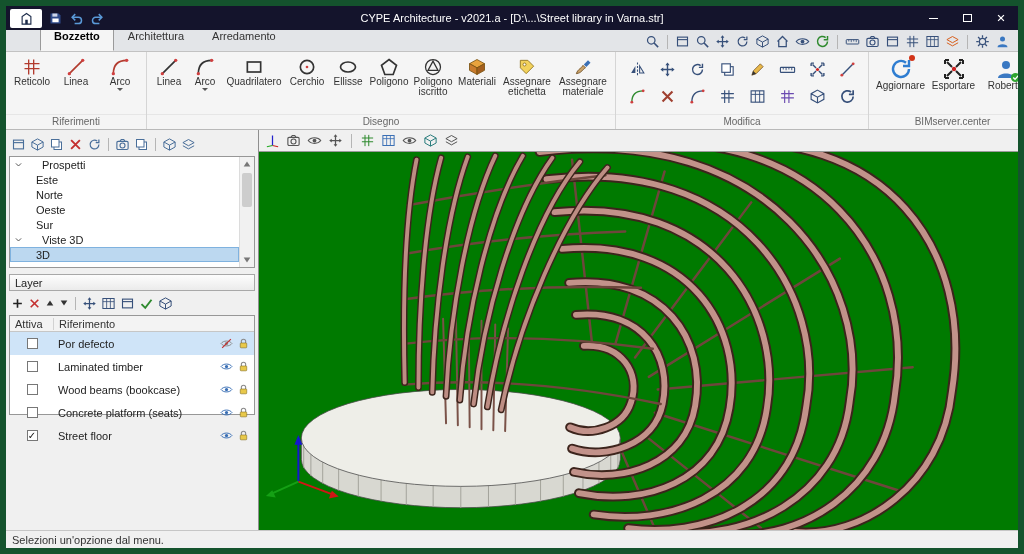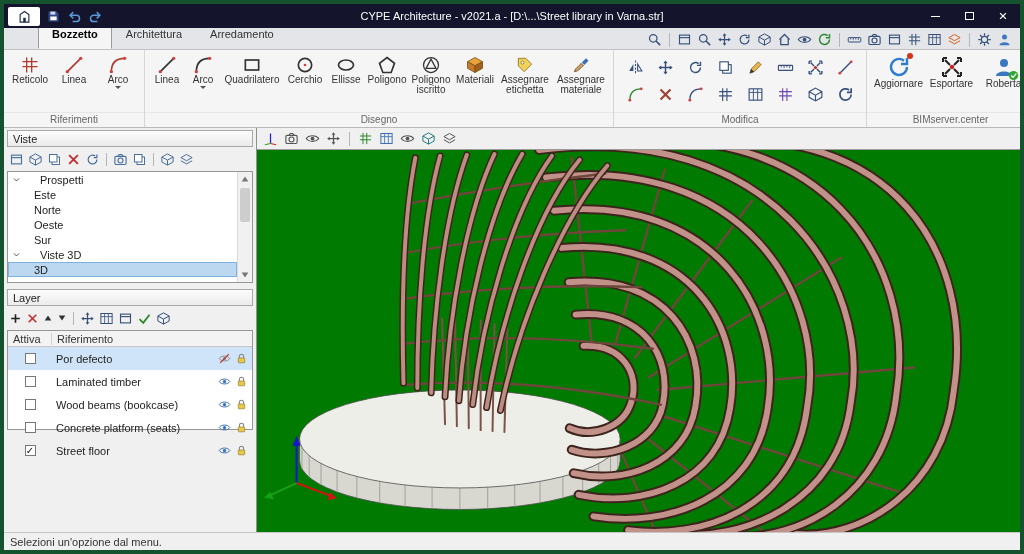--- a/index.html
+++ b/index.html
@@ -1,18 +1,18 @@
 <!DOCTYPE html>
 <html><head>
 <meta charset="utf-8">
 <style>
   *{margin:0;padding:0;box-sizing:border-box;}
   html,body{width:1024px;height:554px;}
   body{font-family:"Liberation Sans","DejaVu Sans",sans-serif;font-size:11px;color:#222;background:#f0f0f0;}
-  .app{width:1024px;height:554px;display:flex;flex-direction:column;overflow:hidden;border:4px solid #14532d;background:#f0f0f0;}
+  .app{width:1024px;height:554px;display:flex;flex-direction:column;overflow:hidden;border:6px solid #14532d;background:#f0f0f0;}
 
   
   .titlebar{height:24px;flex:0 0 24px;background:#14142c;display:flex;align-items:center;position:relative;color:#fff;}
   .qat{display:flex;align-items:center;gap:6px;padding-left:4px;z-index:2;}
   .applogo{width:32px;height:19px;background:#fff;border-radius:2px;display:flex;align-items:center;justify-content:center;}
   .tbtn{background:none;border:none;display:flex;align-items:center;justify-content:center;cursor:default;}
   .wtitle{position:absolute;left:0;right:0;text-align:center;font-size:11px;color:#fff;}
   .winctl{margin-left:auto;display:flex;z-index:2;}
   .winctl .wbtn{width:34px;height:24px;display:flex;align-items:center;justify-content:center;background:none;border:none;color:#fff;}
   .min-glyph{width:9px;height:1px;background:#fff;display:block;}
@@ -623,23 +623,20 @@
         </button>
       </div>
       <div class="rgroup-name">BIMserver.center</div>
     </div>
   </div>
 
   <div class="main">
 
     <div class="leftpanel">
 
-      <div class="phead">
-          <span>Viste</span>
-        </div>
 
       <div class="ptool">
         <button class="tbtn">
             <svg class="i15" style="color:#4a6f9a">
               <use href="#i-win"></use>
             </svg>
           </button>
         <button class="tbtn">
             <svg class="i15" style="color:#4a6f9a">
               <use href="#i-cube"></use>

